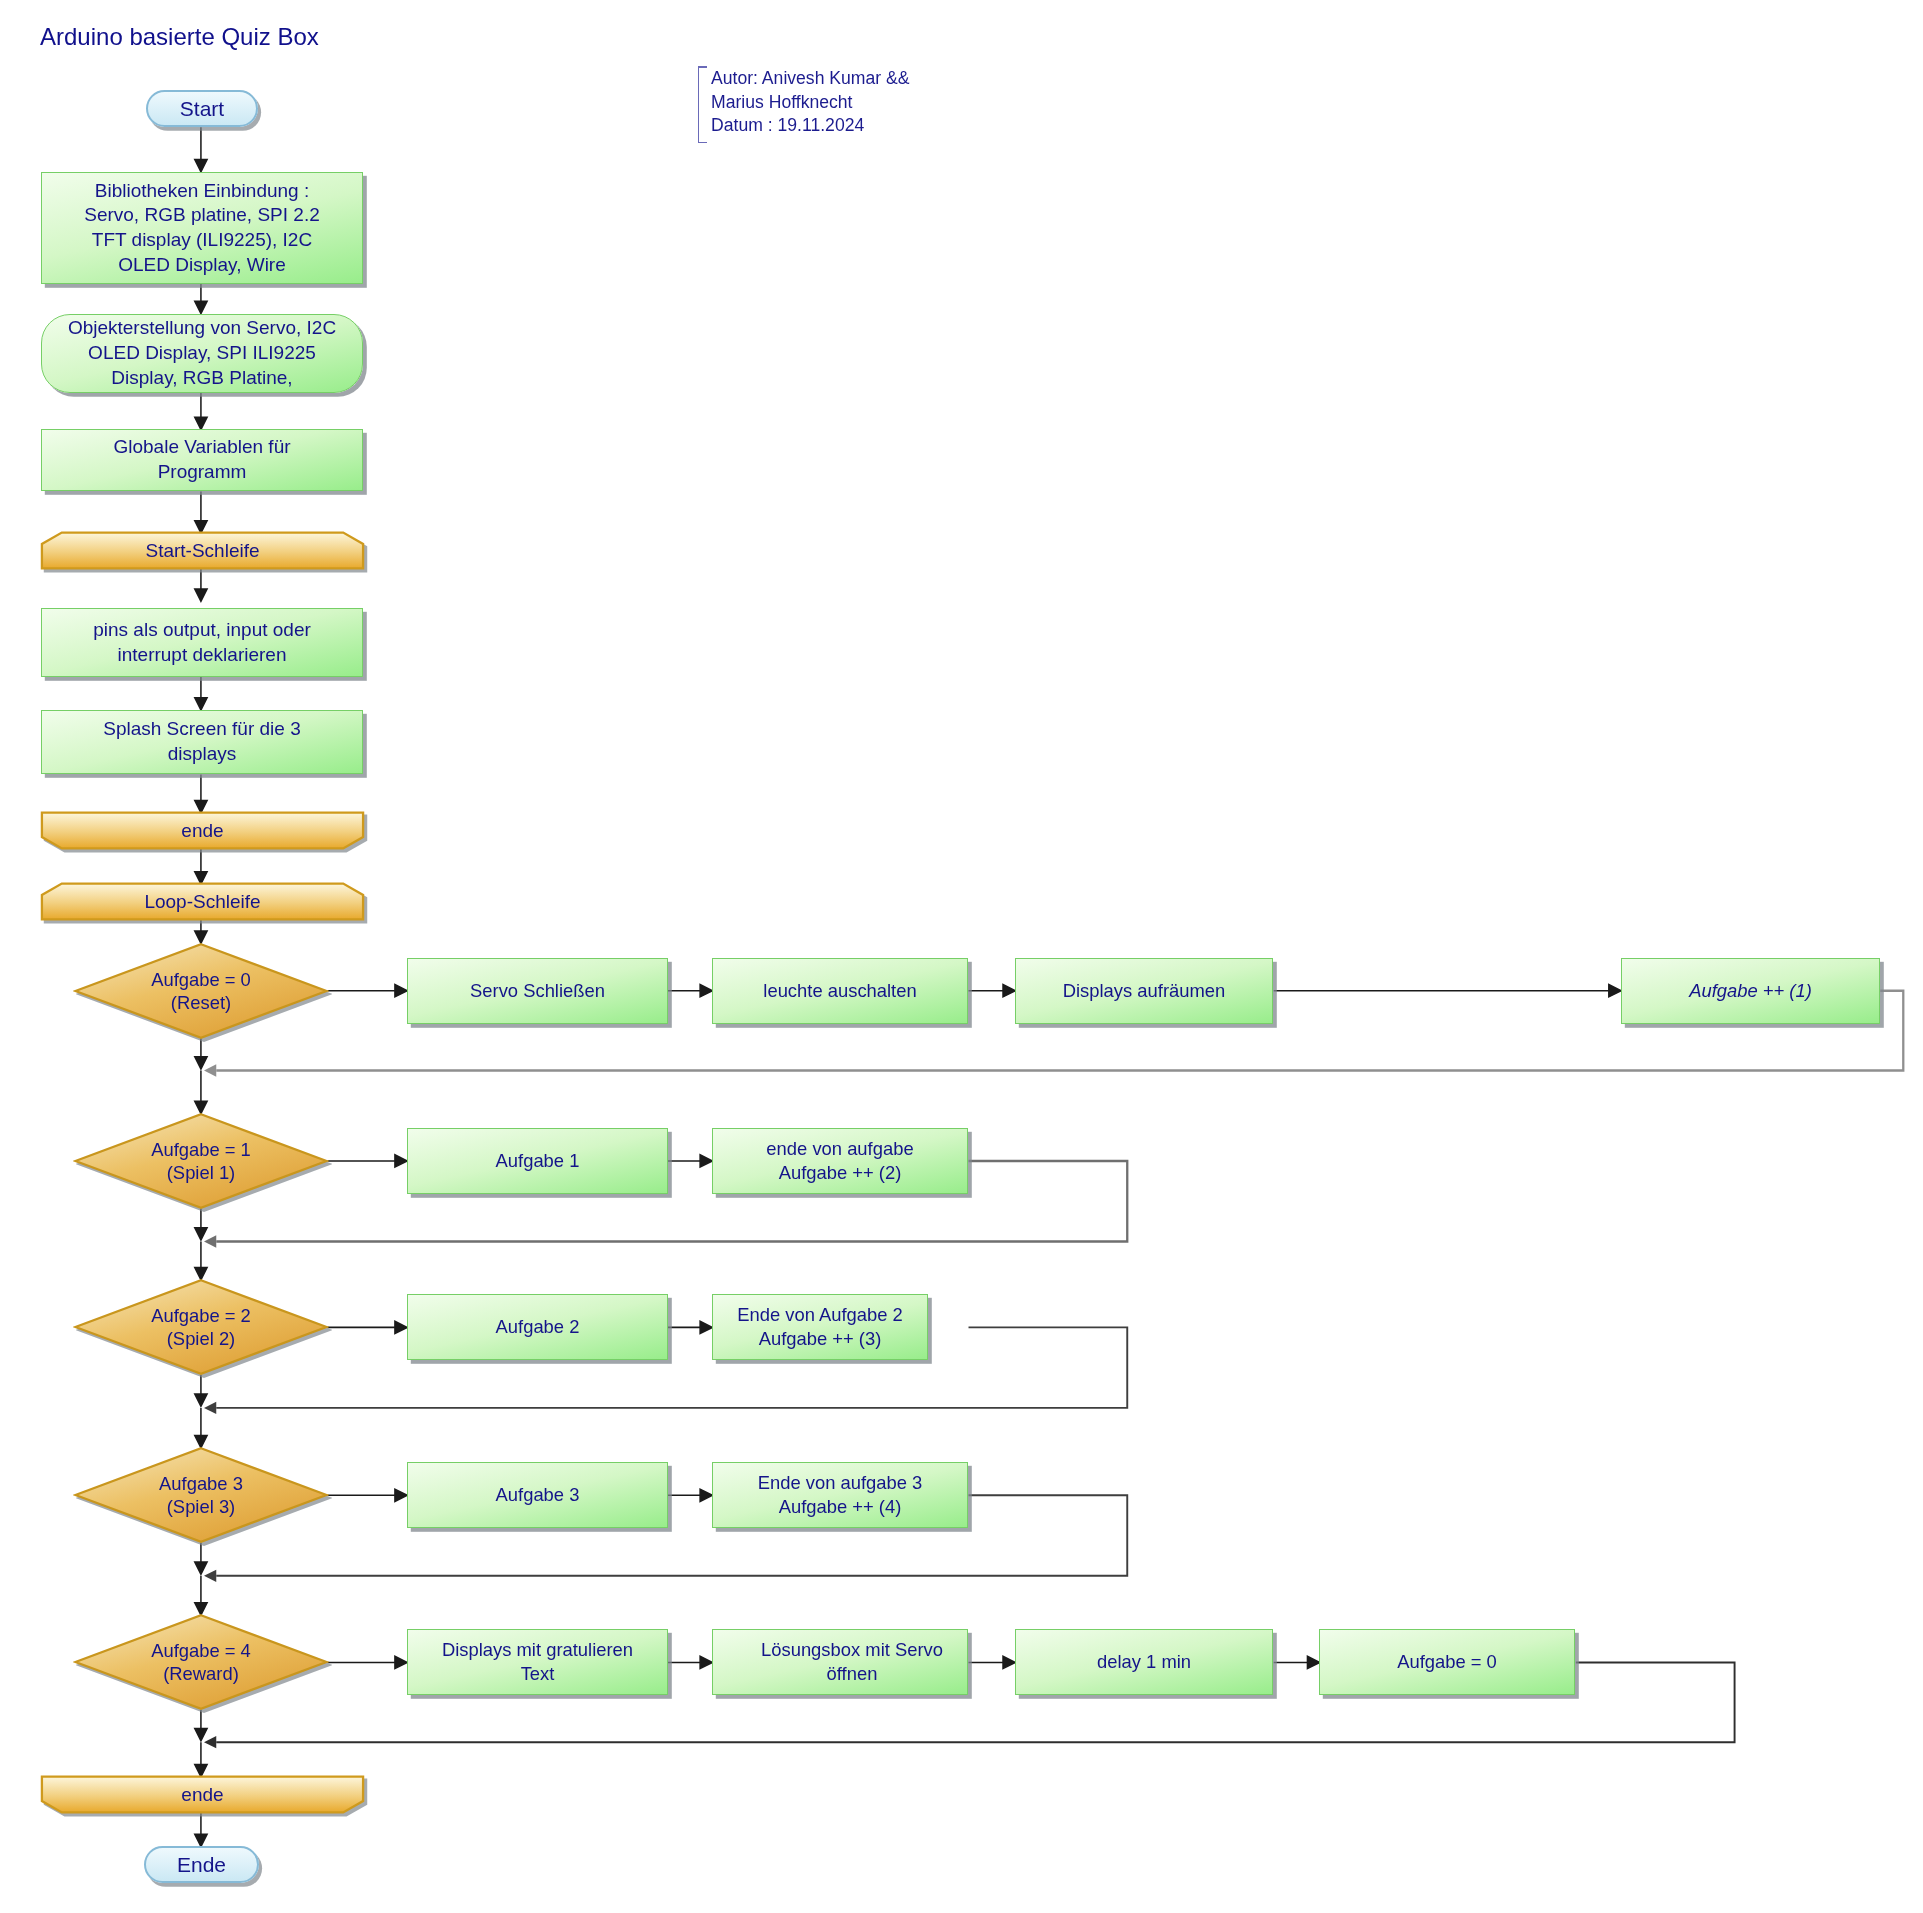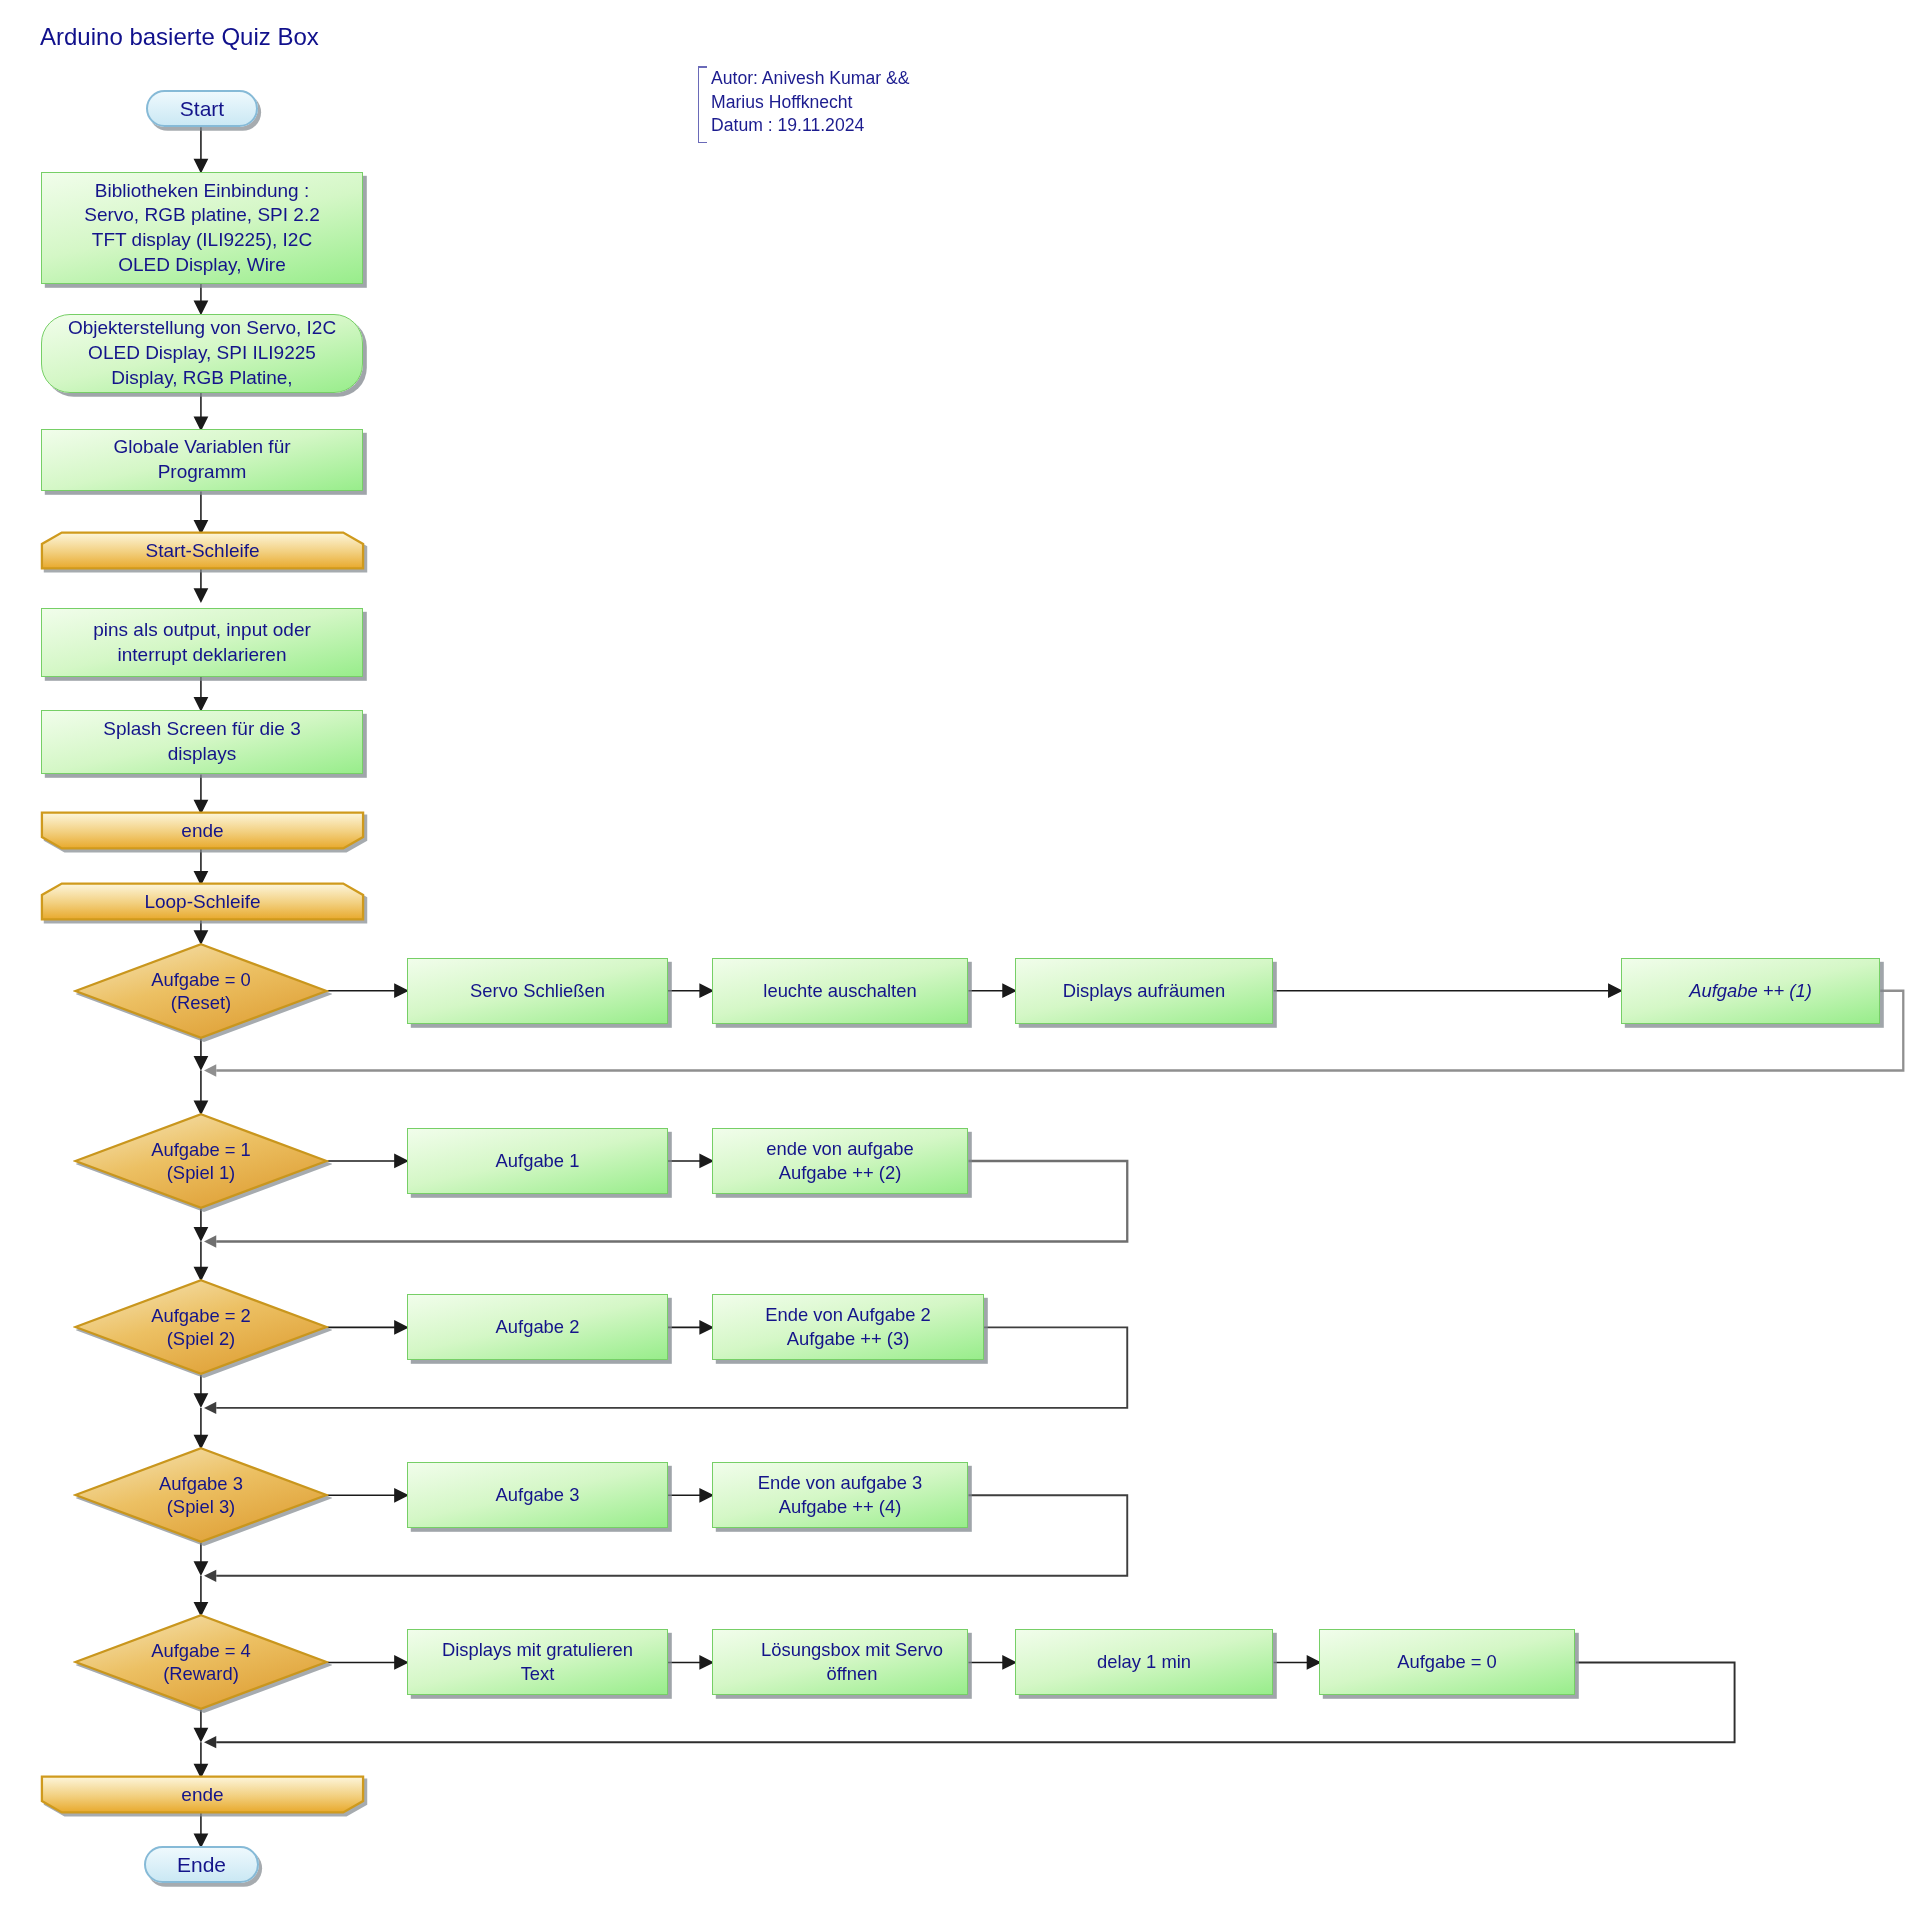--- a/index.html
+++ b/index.html
@@ -246,21 +246,21 @@
       <polygon points="167,3 331,64 167,125 3,64" fill="url(#dg)" stroke="#c9961d" stroke-width="3"></polygon>
     </svg>
     <div class="overlay-lbl diamond-lbl">
       <span class="lbl">Aufgabe = 2</span>
       <span class="lbl">(Spiel 2)</span>
     </div>
   </div>
   <div class="node pbox rbox" style="left:407px;top:1294px;width:261px;height:66px;">
     <span class="lbl">Aufgabe 2</span>
   </div>
-  <div class="node pbox rbox" style="left:712px;top:1294px;width:272px;height:66px;">
+  <div class="node pbox rbox" style="left:712px;top:1294px;width:216px;height:66px;">
     <span class="lbl">Ende von Aufgabe 2
 Aufgabe ++ (3)</span>
   </div>
 
   <div class="shape-wrap" style="left:73px;top:1446px;width:256px;height:98px;">
     <svg width="256" height="98" viewBox="0 0 334 128">
       <polygon points="167,3 331,64 167,125 3,64" fill="url(#dg)" stroke="#c9961d" stroke-width="3"></polygon>
     </svg>
     <div class="overlay-lbl diamond-lbl">
       <span class="lbl">Aufgabe 3</span>

